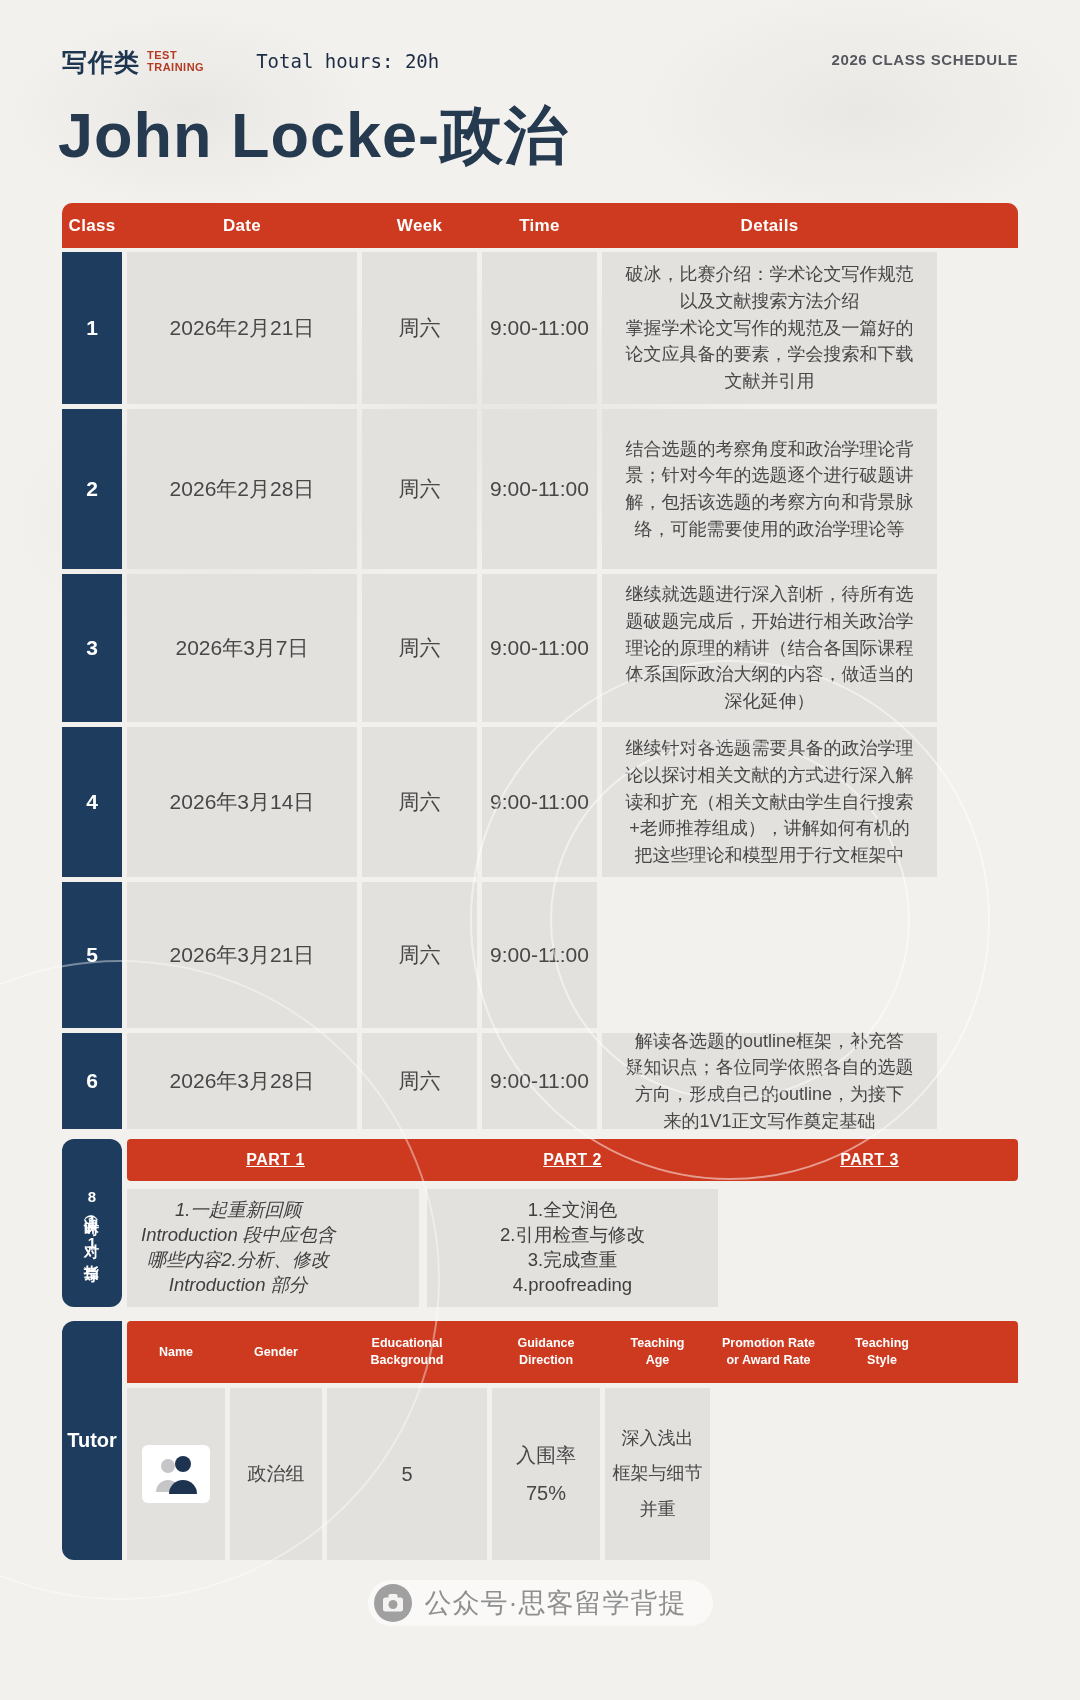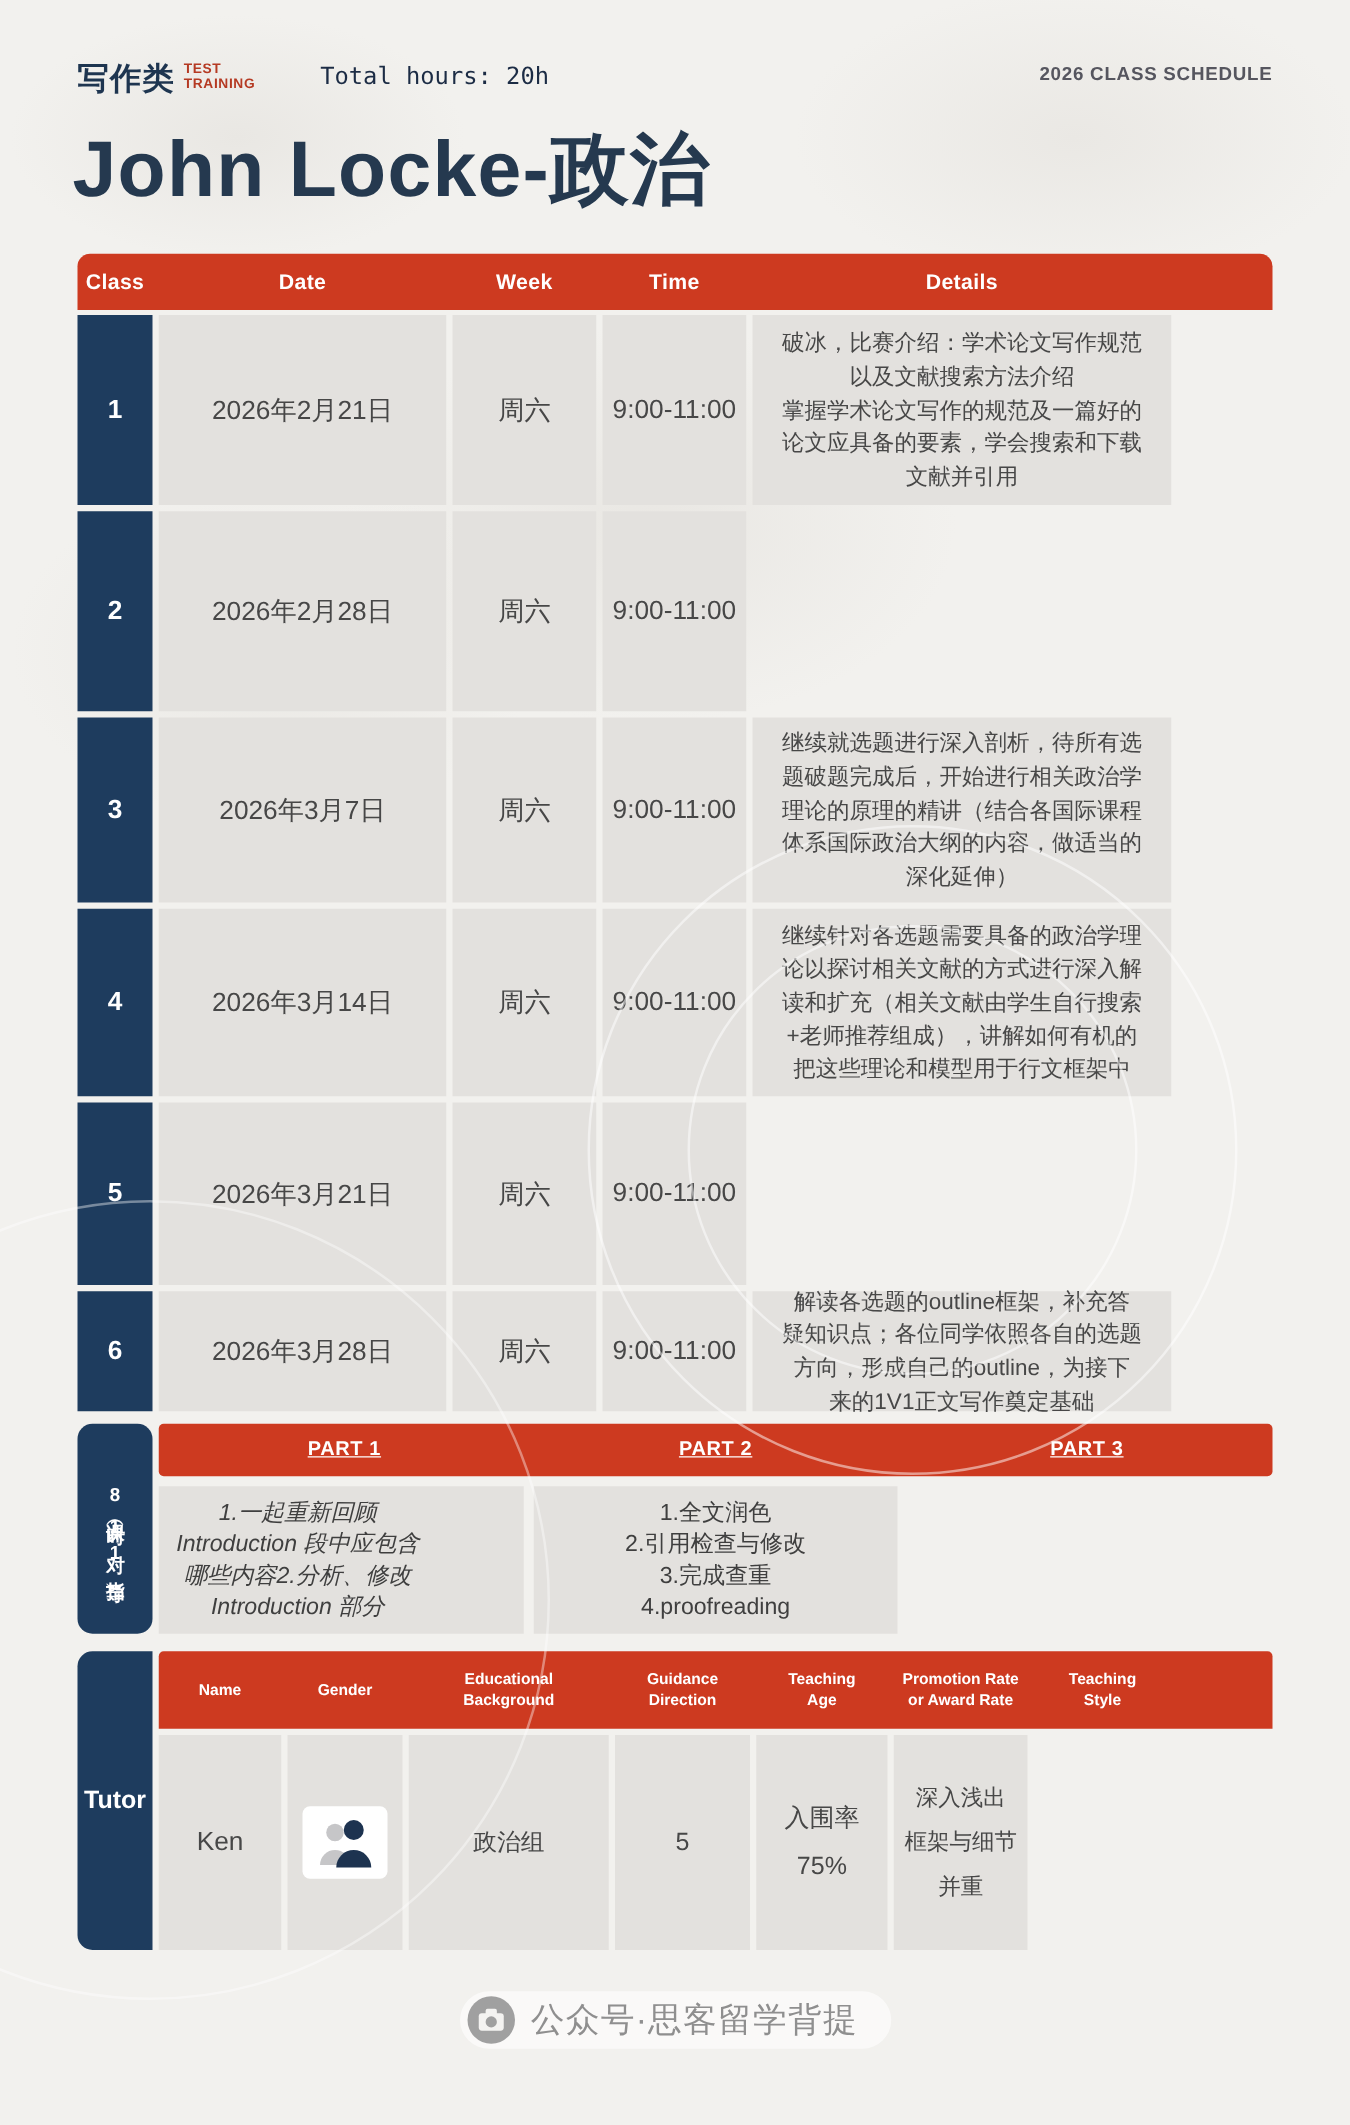--- a/index.html
+++ b/index.html
@@ -106,21 +106,21 @@
   .tcell.t-edu, .tcell.t-dir { font-size:19px; }
   .tcell.t-age { font-size:20px; }
   .tcell.t-rate { font-size:20px; line-height:1.9; }
   .tcell.t-style { font-size:18px; line-height:1.95; }
   .gender-box {
     width:68px; height:58px; background:#fff; border-radius:6px;
     display:flex; align-items:center; justify-content:center;
   }
 
   
-  .watermark-wrap { display:flex; justify-content:center; margin-top:33px; }
+  .watermark-wrap { display:flex; justify-content:center; margin-top:20px; }
   .watermark {
     display:flex; align-items:center; gap:12px;
     background:rgba(255,255,255,0.6); border-radius:40px; padding:3px 26px 3px 5px;
   }
   .watermark-text { font-size:27px; color:#8f8f8f; letter-spacing:1px; }
 </style>
 </head>
 <body>
 
 <div class="page">
@@ -161,20 +161,24 @@
 以及文献搜索方法介绍
 掌握学术论文写作的规范及一篇好的
 论文应具备的要素，学会搜索和下载
 文献并引用</div>
     </div>
     <div class="srow sched-grid-cols">
       <div class="cell class-cell h2">2</div>
       <div class="cell c-date h2">2026年2月28日</div>
       <div class="cell c-week h2">周六</div>
       <div class="cell c-time h2">9:00-11:00</div>
+      <div class="cell details h2">结合选题的考察角度和政治学理论背
+景；针对今年的选题逐个进行破题讲
+解，包括该选题的考察方向和背景脉
+络，可能需要使用的政治学理论等</div>
     </div>
     <div class="srow sched-grid-cols">
       <div class="cell class-cell h3">3</div>
       <div class="cell c-date h3">2026年3月7日</div>
       <div class="cell c-week h3">周六</div>
       <div class="cell c-time h3">9:00-11:00</div>
       <div class="cell details h3">继续就选题进行深入剖析，待所有选
 题破题完成后，开始进行相关政治学
 理论的原理的精讲（结合各国际课程
 体系国际政治大纲的内容，做适当的
@@ -244,21 +248,20 @@
           <div class="hcell">Guidance
 Direction</div>
           <div class="hcell">Teaching
 Age</div>
           <div class="hcell">Promotion Rate
 or Award Rate</div>
           <div class="hcell">Teaching
 Style</div>
         </div>
         <div class="tutor-row tutor-cols">
-          <div class="tcell t-name">Ken</div>
           <div class="tcell t-gender">
             <div class="gender-box">
               <svg width="56" height="48" viewBox="0 0 56 48">
                 <circle cx="20" cy="16" r="7" fill="#c6c6c8"></circle>
                 <path d="M8 42 a12 12 0 0 1 24 0 z" fill="#c6c6c8"></path>
                 <circle cx="35" cy="14" r="8" fill="#1d3350"></circle>
                 <path d="M21 44 a14 14 0 0 1 28 0 z" fill="#1d3350"></path>
               </svg>
             </div>
           </div>

